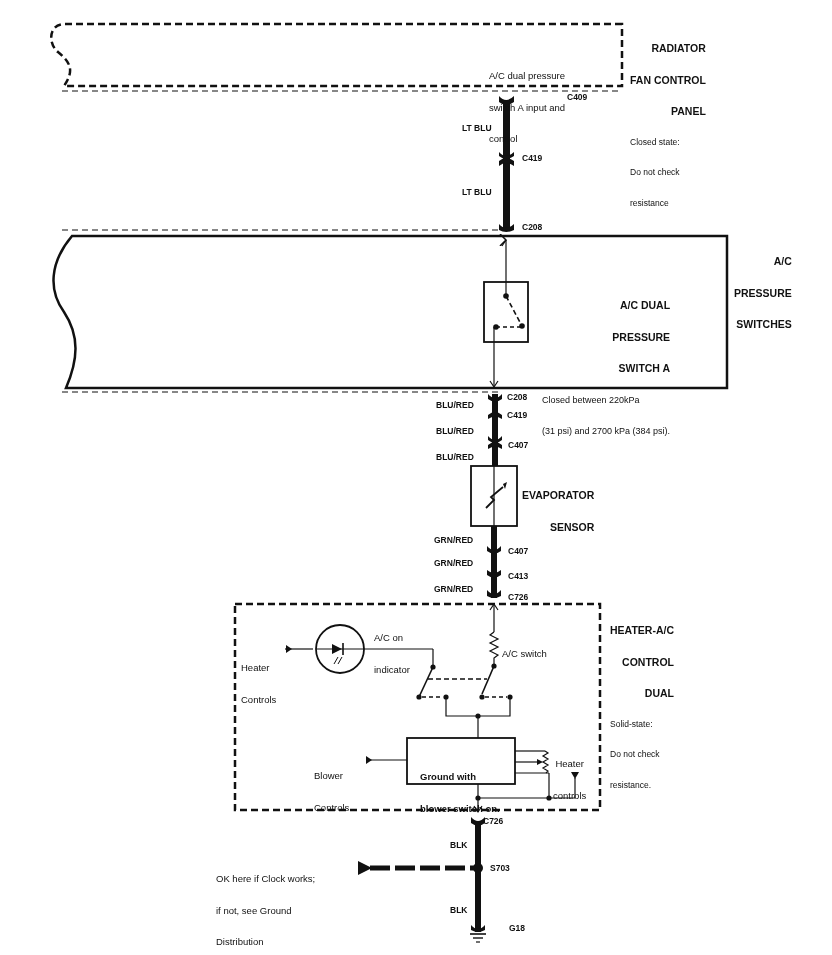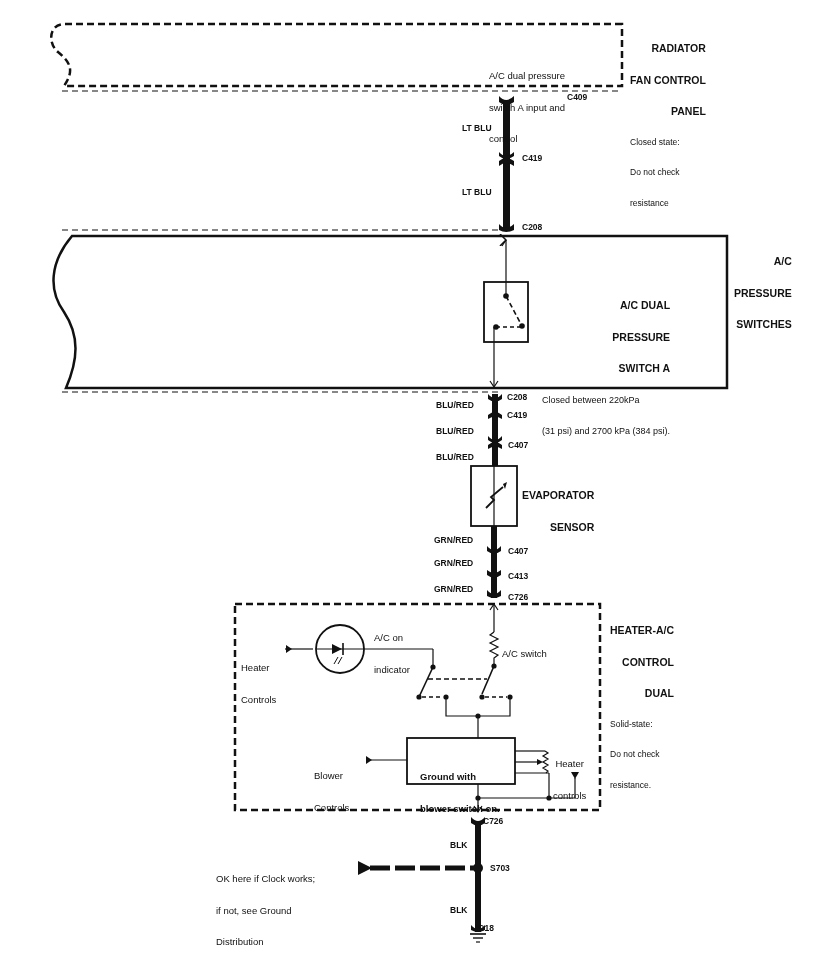--- a/index.html
+++ b/index.html
@@ -218,13 +218,13 @@
 
 <div class="lbl conn" style="left:483px;top:816px;">C726</div>
 <div class="lbl wire" style="left:450px;top:840px;">BLK</div>
 <div class="lbl" style="left:216px;top:853px;">
   <div>OK here if Clock works;</div>
   <div>if not, see Ground</div>
   <div>Distribution</div>
 </div>
 <div class="lbl conn" style="left:490px;top:863px;">S703</div>
 <div class="lbl wire" style="left:450px;top:905px;">BLK</div>
-<div class="lbl conn" style="left:478px;top:923px;text-align:center;">G18</div>
+<div class="lbl conn" style="left:509px;top:923px;text-align:center;">G18</div>
 
 </body></html>

